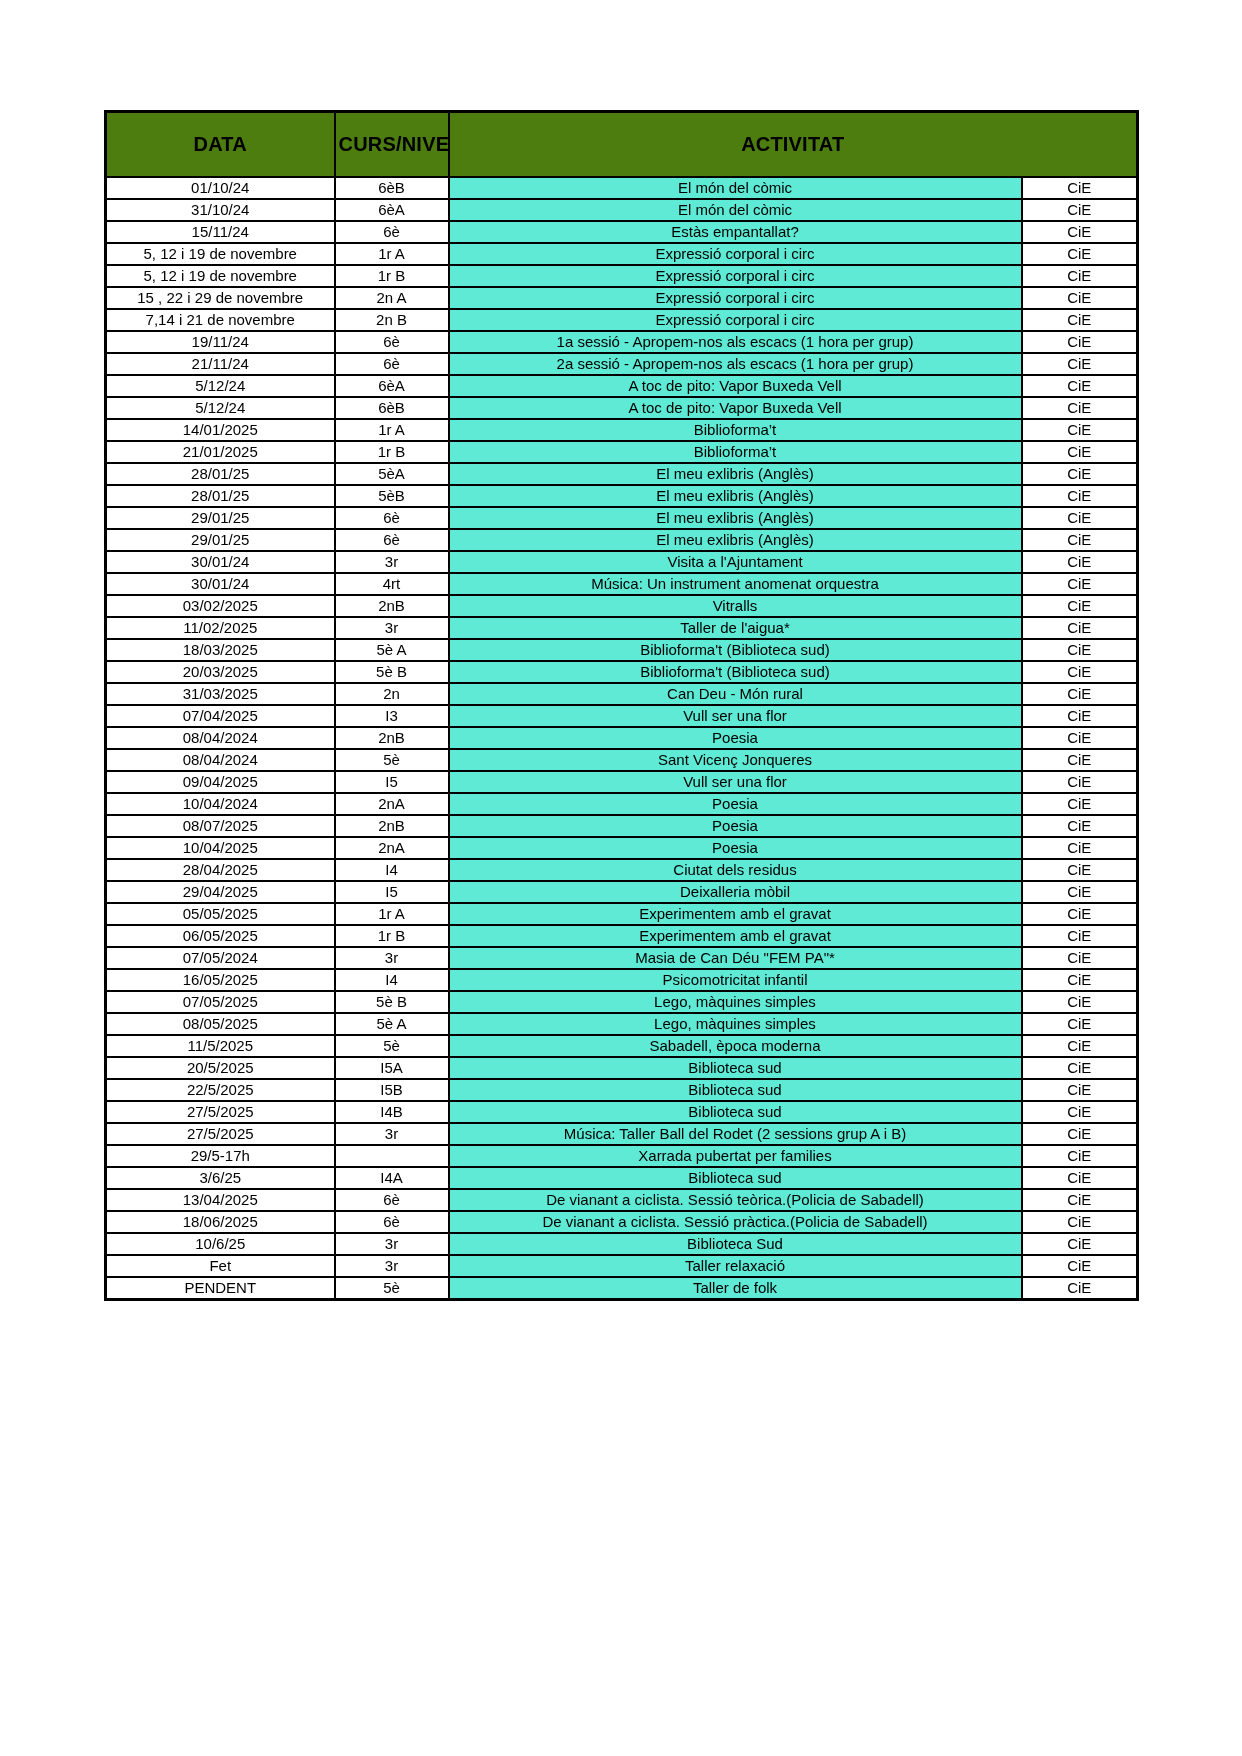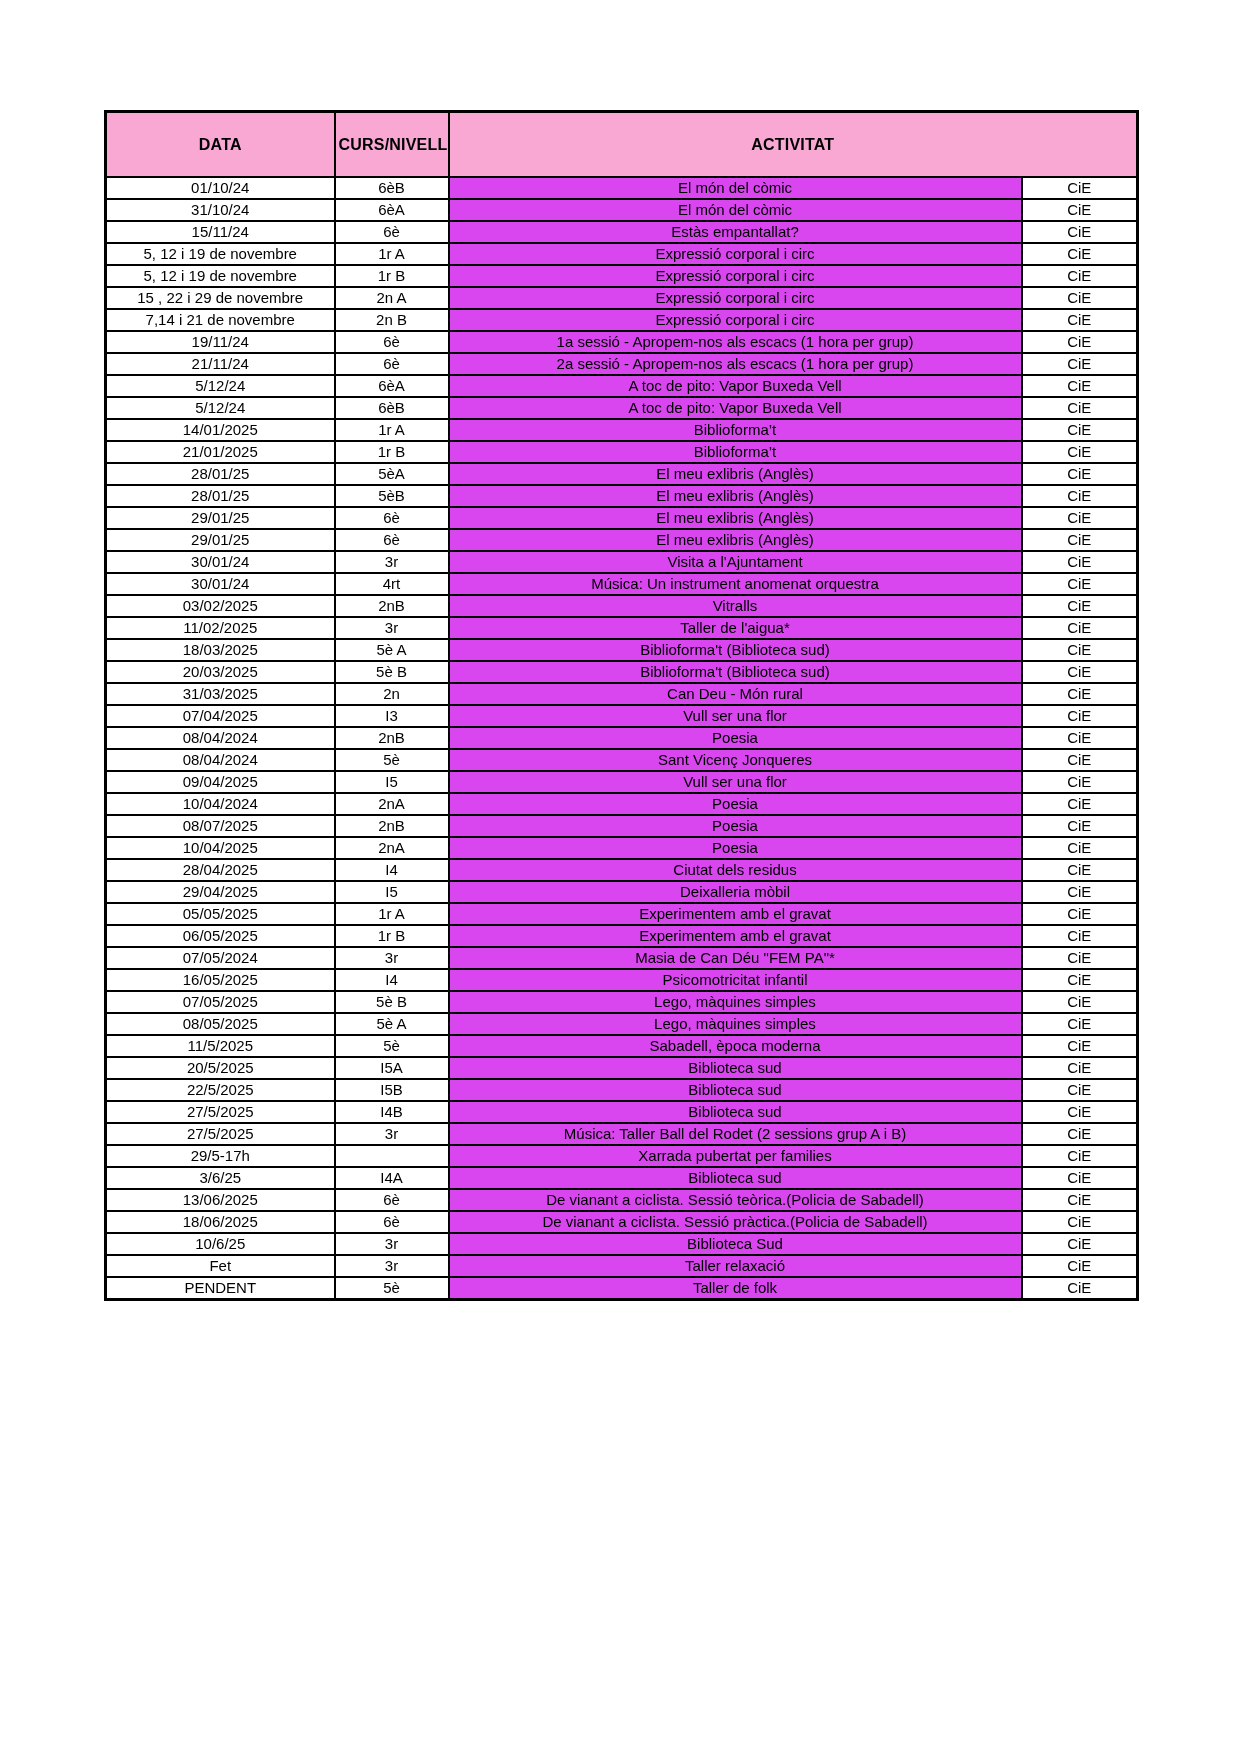--- a/index.html
+++ b/index.html
@@ -27,34 +27,34 @@
   table.schedule th,
   table.schedule td {
     border: 2px solid #000000;
     text-align: center;
     vertical-align: middle;
     overflow: hidden;
     white-space: nowrap;
     padding: 0 3px;
   }
   table.schedule thead th {
-    background: #f9a8d4;
+    background: #4d7c0f;
     height: 63px;
-    font-size: 16px;
+    font-size: 20px;
     font-weight: bold;
     letter-spacing: 0.2px;
   }
   table.schedule tbody td {
     background: #ffffff;
     height: 20px;
     font-size: 15px;
     line-height: 1.05;
   }
   table.schedule tbody td.c-act {
-    background: #d946ef;
+    background: #5eead4;
   }
   .col-data { width: 229px; }
   .col-curs { width: 114px; }
   .col-act  { width: 573px; }
   .col-resp { width: 116px; }
 </style>
 </head>
 <body>
 
 <div class="canvas">
@@ -390,21 +390,21 @@
   </tr>
 
   <tr>
     <td class="c-data">3/6/25</td>
     <td class="c-curs">I4A</td>
     <td class="c-act">Biblioteca sud</td>
     <td class="c-resp">CiE</td>
   </tr>
 
   <tr>
-    <td class="c-data">13/06/2025</td>
+    <td class="c-data">13/04/2025</td>
     <td class="c-curs">6è</td>
     <td class="c-act">De vianant a ciclista. Sessió teòrica.(Policia de Sabadell)</td>
     <td class="c-resp">CiE</td>
   </tr>
 
   <tr>
     <td class="c-data">18/06/2025</td>
     <td class="c-curs">6è</td>
     <td class="c-act">De vianant a ciclista. Sessió pràctica.(Policia de Sabadell)</td>
     <td class="c-resp">CiE</td>

